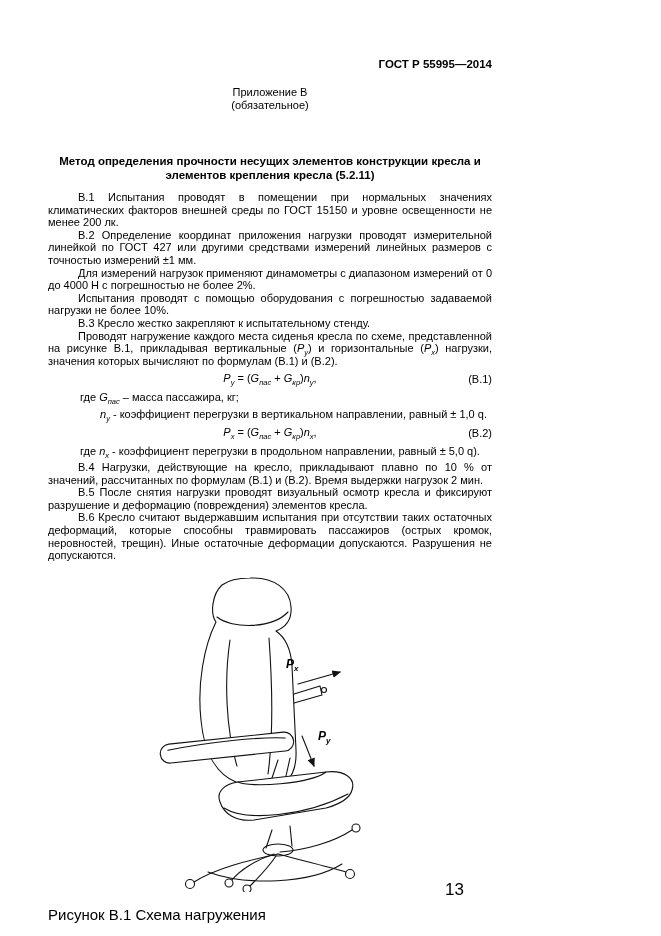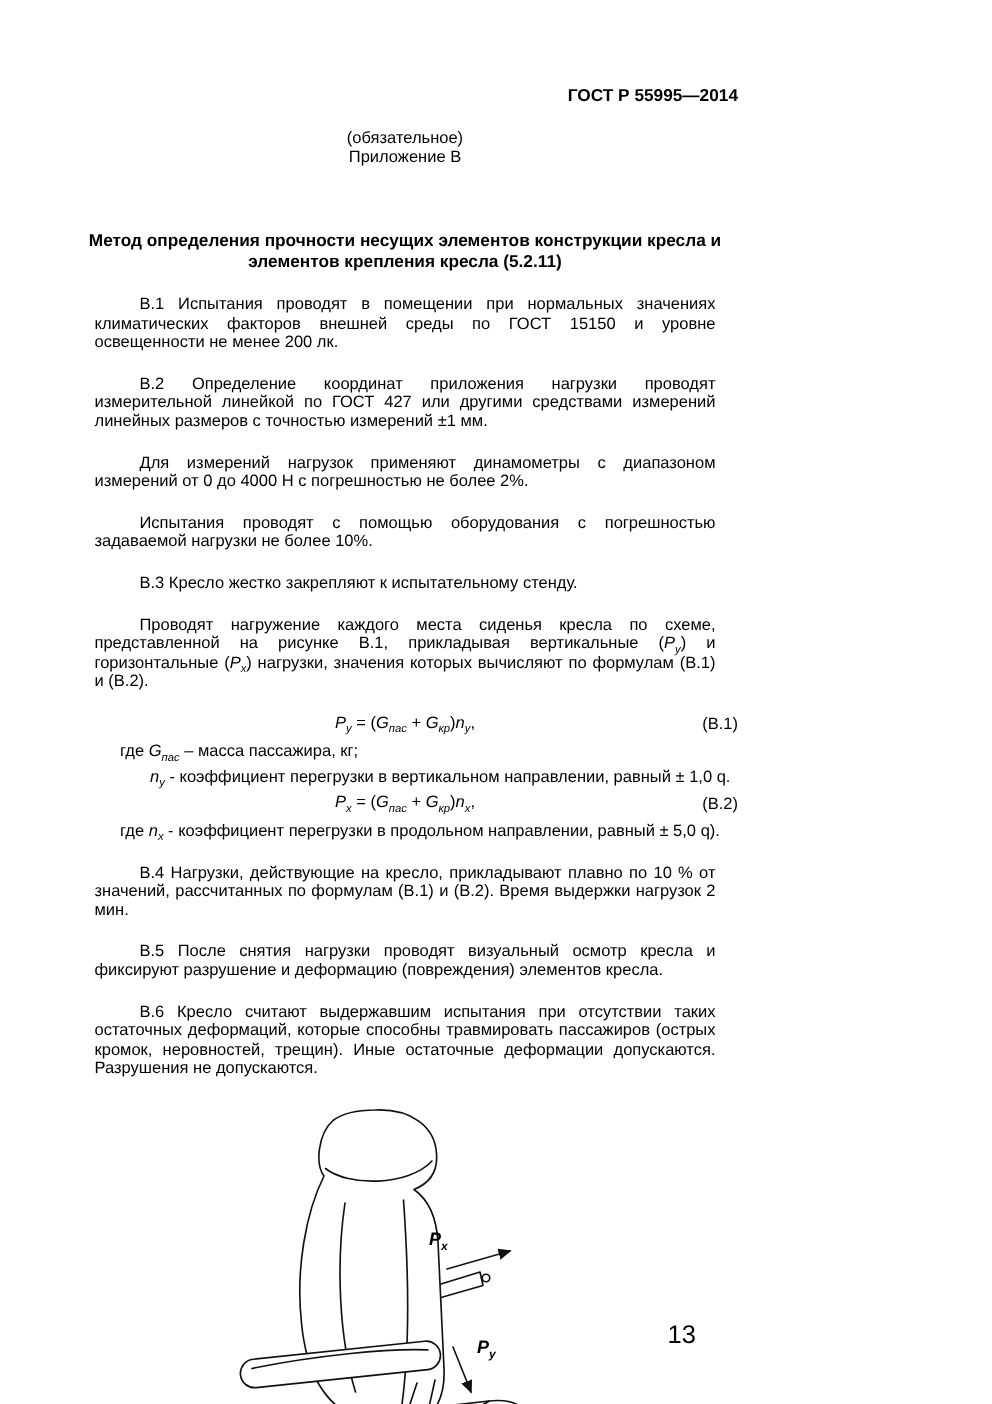--- a/index.html
+++ b/index.html
@@ -22,21 +22,21 @@
   .annex { text-align: center; font-size: 11px; margin-top: 16px; line-height: 13px; }
   .section-title {
     text-align: center;
     font-weight: bold;
     font-size: 11.5px;
     line-height: 14px;
     margin: 42px 0 0 0;
   }
   .body-block { margin-top: 9px; font-size: 11px; line-height: 12.6px; }
   .para {
-    margin: 15px;
+    margin: 0;
     text-align: justify;
     text-indent: 30px;
   }
   .formula-row {
     position: relative;
     text-align: center;
     margin: 5px 0 4px 0;
     height: 15px;
   }
   .eq-number { position: absolute; right: 0; top: 1px; }
@@ -77,22 +77,22 @@
   }
 </style>
 </head>
 <body>
 
 <div class="page">
 
   <div class="doc-number">ГОСТ Р 55995—2014</div>
 
   <div class="annex">
+    <div>Приложение В</div>
     <div>(обязательное)</div>
-    <div>Приложение В</div>
   </div>
 
   <div class="section-title">Метод определения прочности несущих элементов конструкции кресла и элементов крепления кресла (5.2.11)</div>
 
   <div class="body-block">
     <p class="para">В.1 Испытания проводят в помещении при нормальных значениях климатических факторов внешней среды по ГОСТ 15150 и уровне освещенности не менее 200 лк.</p>
     <p class="para">В.2 Определение координат приложения нагрузки проводят измерительной линейкой по ГОСТ 427 или другими средствами измерений линейных размеров с точностью измерений ±1 мм.</p>
     <p class="para">Для измерений нагрузок применяют динамометры с диапазоном измерений от 0 до 4000 Н с погрешностью не более 2%.</p>
     <p class="para">Испытания проводят с помощью оборудования с погрешностью задаваемой нагрузки не более 10%.</p>
     <p class="para">В.3 Кресло жестко закрепляют к испытательному стенду.</p>

